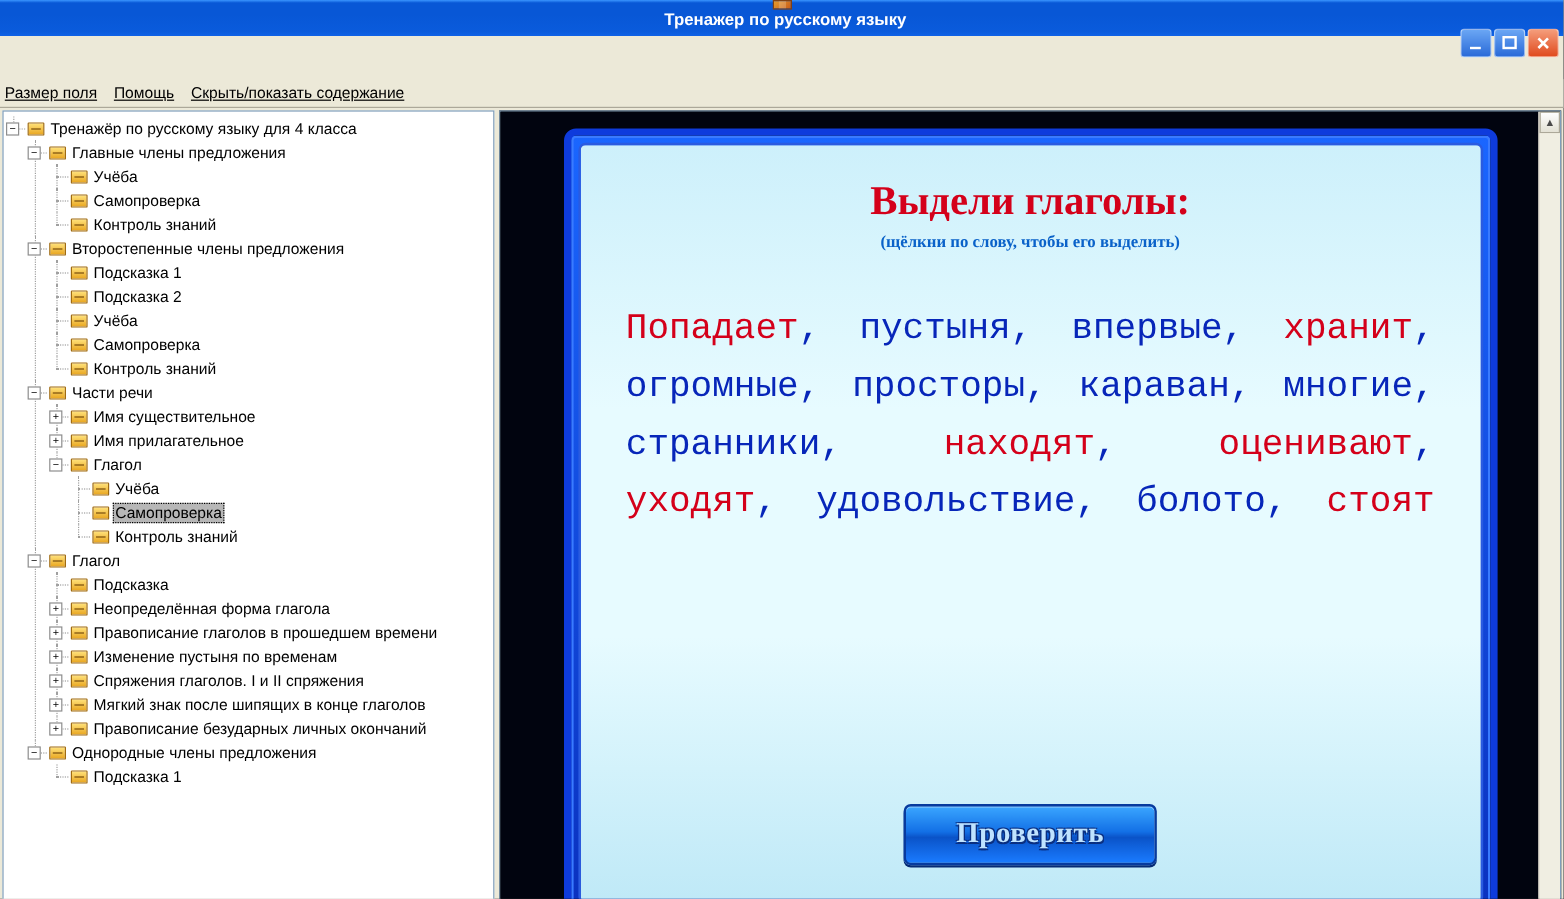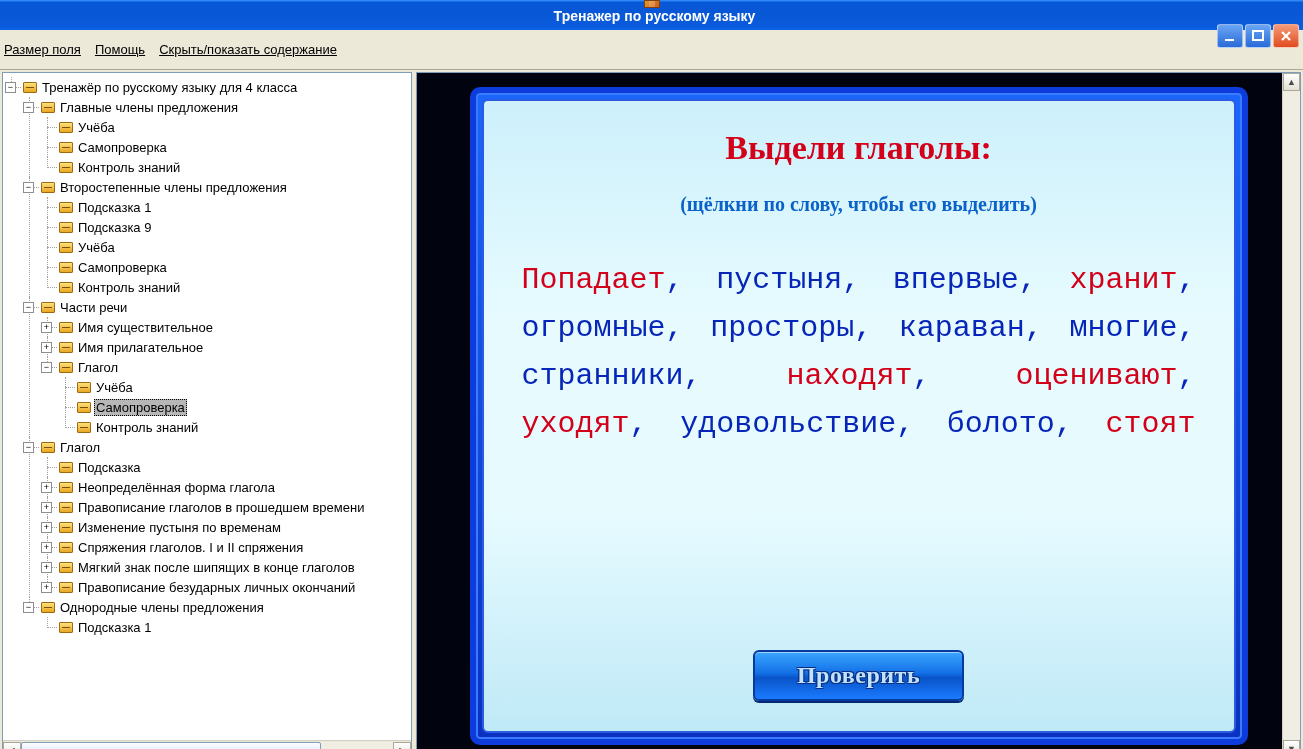--- a/index.html
+++ b/index.html
@@ -31,23 +31,24 @@
     display: flex; align-items: center; justify-content: center;
     color: #fff; font-weight: bold; font-family: Arial;
     border: 1px solid rgba(255,255,255,.5);
   }
   .tb-min, .tb-max { background: linear-gradient(to bottom,#6aa6f4,#2a6ad8); }
   .tb-close { background: linear-gradient(to bottom,#f49c7a,#e04a1e); }
   .tb-min svg, .tb-max svg, .tb-close svg { width:14px; height:14px; }
 
   
   .menubar {
-    height: 40px; background: #ece9d8; border-bottom: 1px solid #aca899;
+    height: 24px; background: #ece9d8; border-bottom: 1px solid #aca899;
     display: flex; align-items: center; padding: 0 4px; gap: 14px;
     font-size: 13px;
+    margin-top: 36px;
   }
   .menubar span { cursor: default; }
   .menubar .ul { text-decoration: underline; }
 
   
   .body-split {
     display: flex; height: calc(100% - 30px - 24px - 4px);
     padding: 2px;
   }
   .tree-pane {
@@ -111,23 +112,22 @@
     background: linear-gradient(to bottom, #cdf0fb 0%, #e7fbff 35%, #e7fbff 65%, #bfe9f7 100%);
     border: 2px solid #2a5be0;
     padding: 28px 38px 18px 38px;
     display: flex; flex-direction: column; align-items: center;
   }
   .card-title {
     color: #d4001a; font-weight: bold; font-size: 34px; font-family: Georgia, 'Times New Roman', serif;
     margin-bottom: 8px;
   }
   .card-sub {
-    color: #0a62c9; font-weight: bold; font-size: 20px; font-family: Georgia, 'Times New Roman', serif;
+    color: #0a62c9; font-weight: bold; font-size: 14px; font-family: Georgia, 'Times New Roman', serif;
     margin-bottom: 40px;
-    margin-top: 18px;
   }
   .words {
     font-family: 'Courier New', monospace; font-weight: normal; font-size: 30px;
     line-height: 1.6; text-align: justify; text-align-last: justify;
     width: 100%; color: #0726b9;
   }
   .words .w.sel { color: #d4001a; }
   .words .sep { color: #0726b9; }
   .check-btn-wrap { margin-top: auto; margin-bottom: 12px; }
   .check-btn {
@@ -260,21 +260,21 @@
                 <ul>
                   <li>
                       <div class="row">
                         <span class="icon book"></span>
                         <span class="label">Подсказка 1</span>
                       </div>
                     </li>
                   <li>
                       <div class="row">
                         <span class="icon book"></span>
-                        <span class="label">Подсказка 9</span>
+                        <span class="label">Подсказка 2</span>
                       </div>
                     </li>
                   <li>
                       <div class="row">
                         <span class="icon book"></span>
                         <span class="label">Учёба</span>
                       </div>
                     </li>
                   <li>
                       <div class="row">

